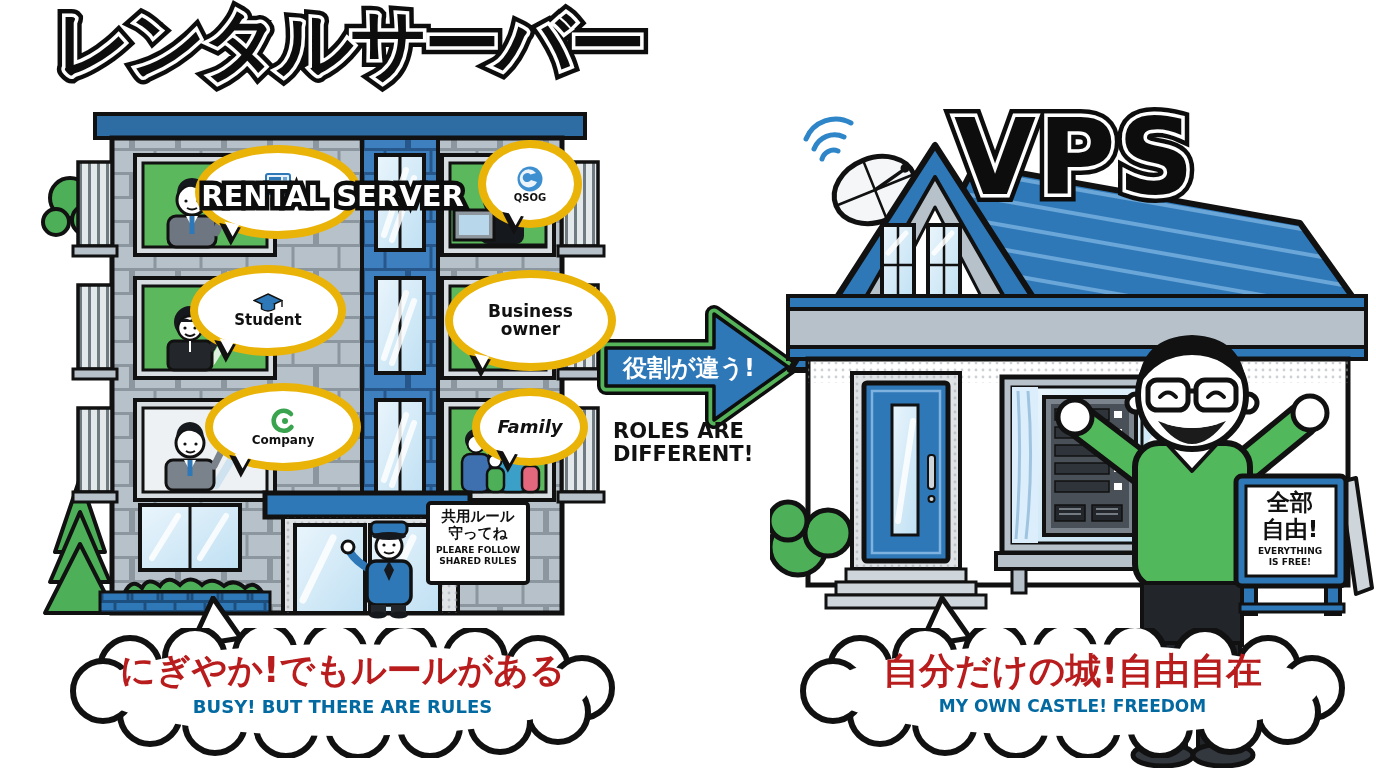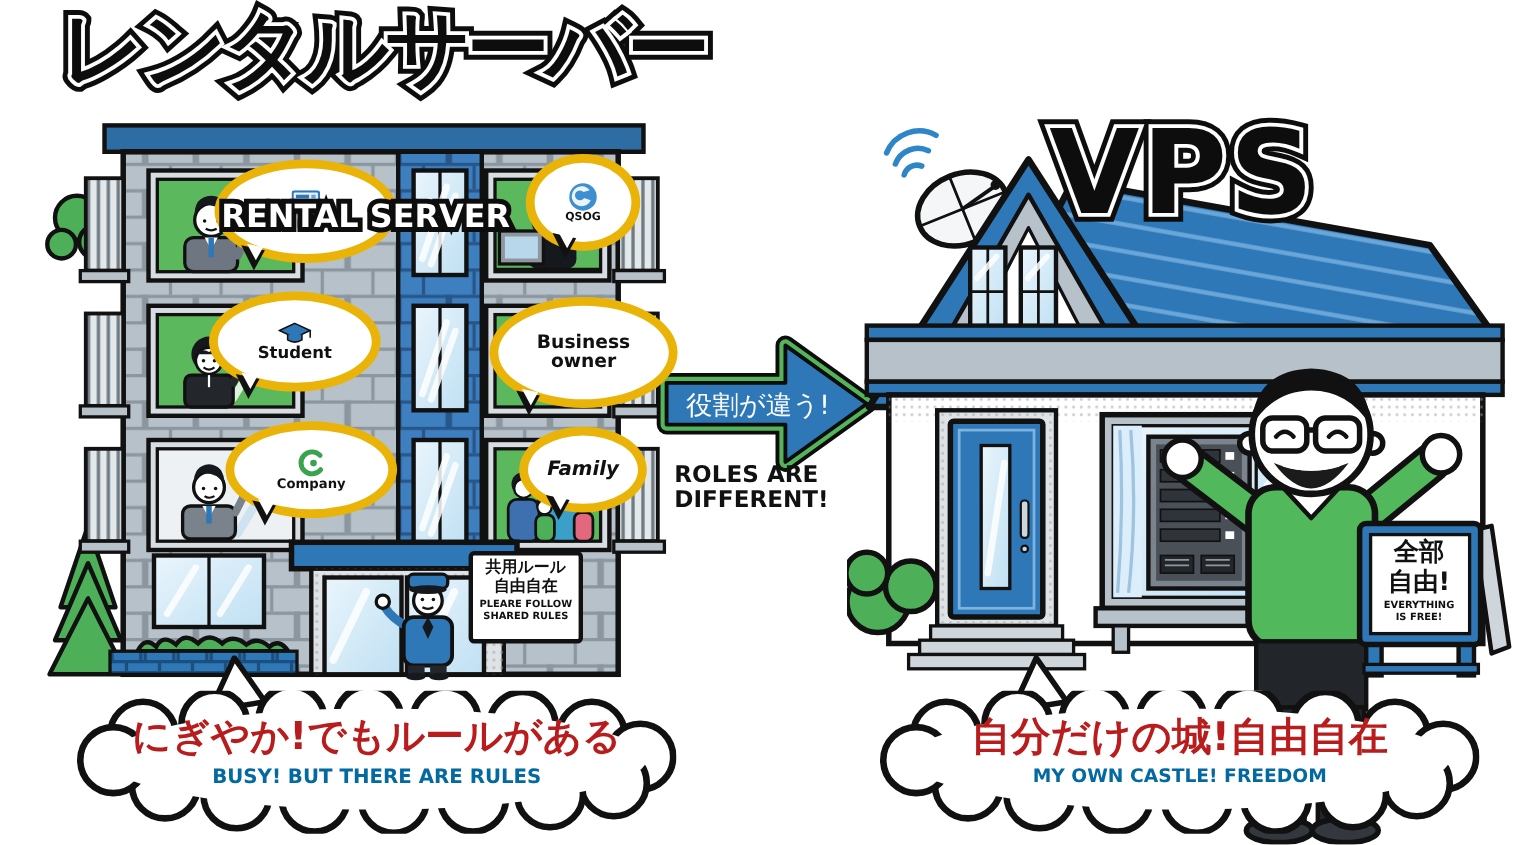--- a/index.html
+++ b/index.html
@@ -248,21 +248,21 @@
       <circle cx="344" cy="445" r="1.6" fill="#111"></circle>
         <circle cx="354" cy="445" r="1.6" fill="#111"></circle>
       <path d="M344 452 Q349 455 354 452" stroke="#111" stroke-width="2" fill="none"></path>
       <rect x="331" y="422" width="36" height="13" rx="5" fill="#2e78b8" stroke="#111" stroke-width="3"></rect>
       <ellipse cx="349" cy="436" rx="17" ry="4" fill="#15181c"></ellipse>
     </g>
   </svg>
 
   <div class="abs sign-text" style="left:430px;top:508px;width:96px;">
     <div class="ja" style="font-size:14.5px;">共用ルール</div>
-    <div class="ja" style="font-size:14.5px;">自由自在</div>
+    <div class="ja" style="font-size:14.5px;">守ってね</div>
     <div class="en" style="font-size:9px;margin-top:3px;">PLEARE FOLLOW</div>
     <div class="en" style="font-size:9px;">SHARED RULES</div>
   </div>
 
   <div class="bubble" style="left:195px;top:145px;width:150px;height:78px;">
     <svg width="26" height="22" viewBox="0 0 26 22">
       <rect x="1" y="1" width="24" height="20" rx="2" fill="#e8f1fa" stroke="#2e78b8" stroke-width="2"></rect>
       <rect x="4" y="4" width="12" height="3.5" fill="#2e78b8"></rect>
         <rect x="18" y="4" width="4" height="3.5" fill="#6aa6d8"></rect>
       <rect x="4" y="9.5" width="12" height="3.5" fill="#2e78b8"></rect>
@@ -315,21 +315,21 @@
   <div class="abs outline2" style="left:55px;top:106px;width:555px;font-size:29px;z-index:40;">
     <span class="s1">RENTAL SERVER</span>
     <span class="s3">RENTAL SERVER</span>
   </div>
 
   <svg class="abs" style="left:596px;top:300px;" width="205" height="135" viewBox="0 0 205 135">
     <path d="M10 48 L118 48 L118 14 L192 67 L118 120 L118 86 L10 86 Z" fill="none" stroke="#0d0d0d" stroke-width="18" stroke-linejoin="round"></path>
     <path d="M10 48 L118 48 L118 14 L192 67 L118 120 L118 86 L10 86 Z" fill="none" stroke="#55b35a" stroke-width="11" stroke-linejoin="round"></path>
     <path d="M10 48 L118 48 L118 14 L192 67 L118 120 L118 86 L10 86 Z" fill="#2e78b8" stroke="#0d0d0d" stroke-width="3.5" stroke-linejoin="round"></path>
   </svg>
-  <div class="abs" style="left:600px;top:352px;width:178px;text-align:center;font-size:24px;font-weight:400;color:#fff;z-index:41;">役割が違う!</div>
+  <div class="abs" style="left:600px;top:352px;width:178px;text-align:center;font-size:24px;font-weight:700;color:#fff;z-index:41;">役割が違う!</div>
   <div class="abs" style="left:613px;top:420px;font-size:21px;font-weight:900;color:#111;line-height:1.08;">
     <div>ROLES ARE</div>
     <div>DIFFERENT!</div>
   </div>
 
   <svg class="abs" style="left:770px;top:115px;" width="606" height="500" viewBox="0 0 606 500">
     <defs>
       <pattern id="roofS" width="24" height="24" patternUnits="userSpaceOnUse" patternTransform="rotate(10)">
         <rect width="24" height="24" fill="#2e78b8"></rect>
         <rect y="18" width="24" height="4" fill="#6aa6d8"></rect>

